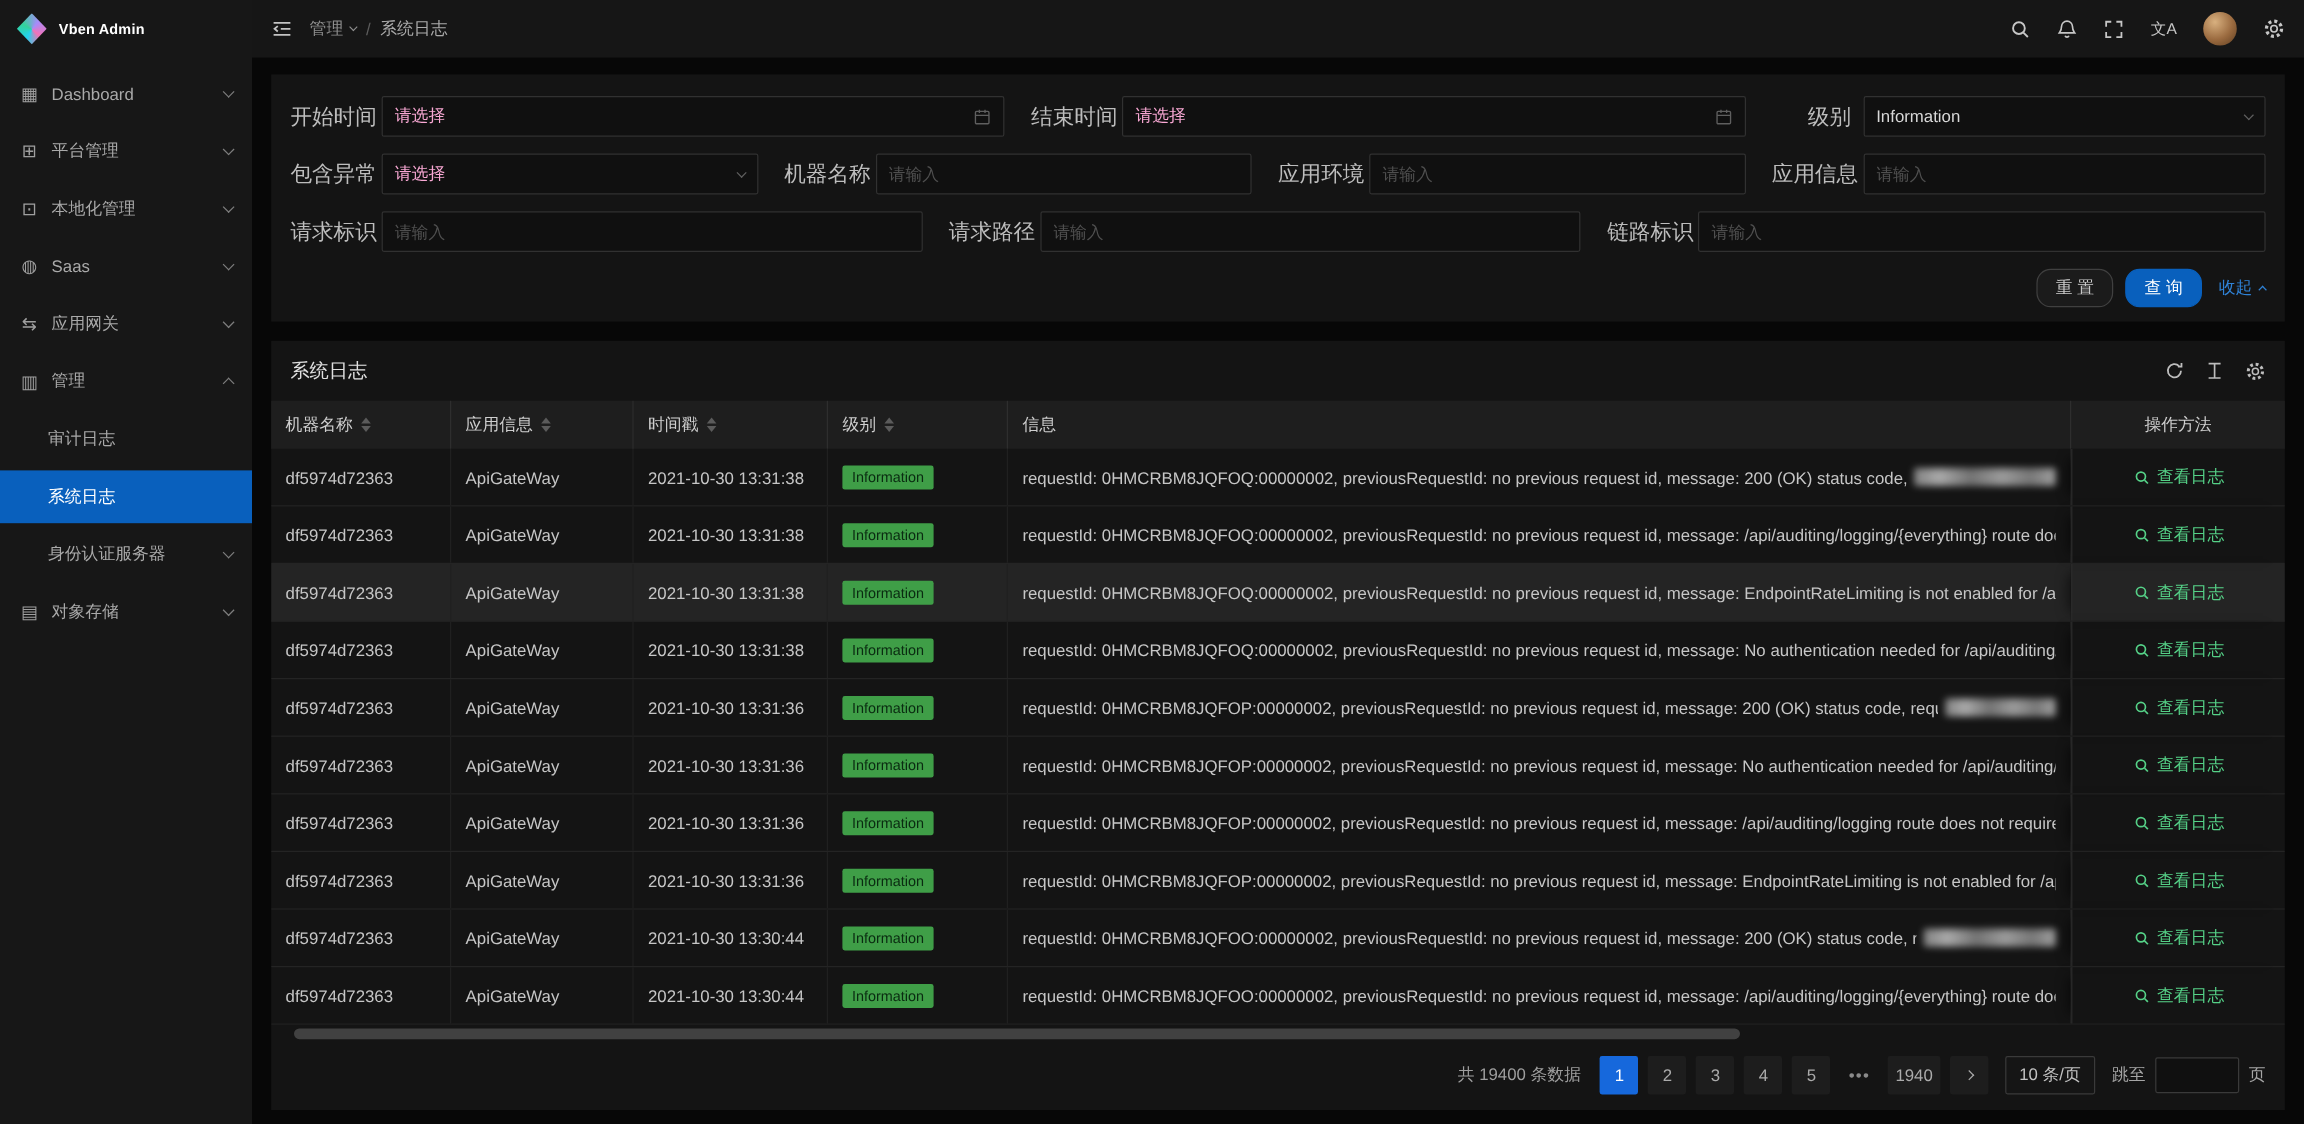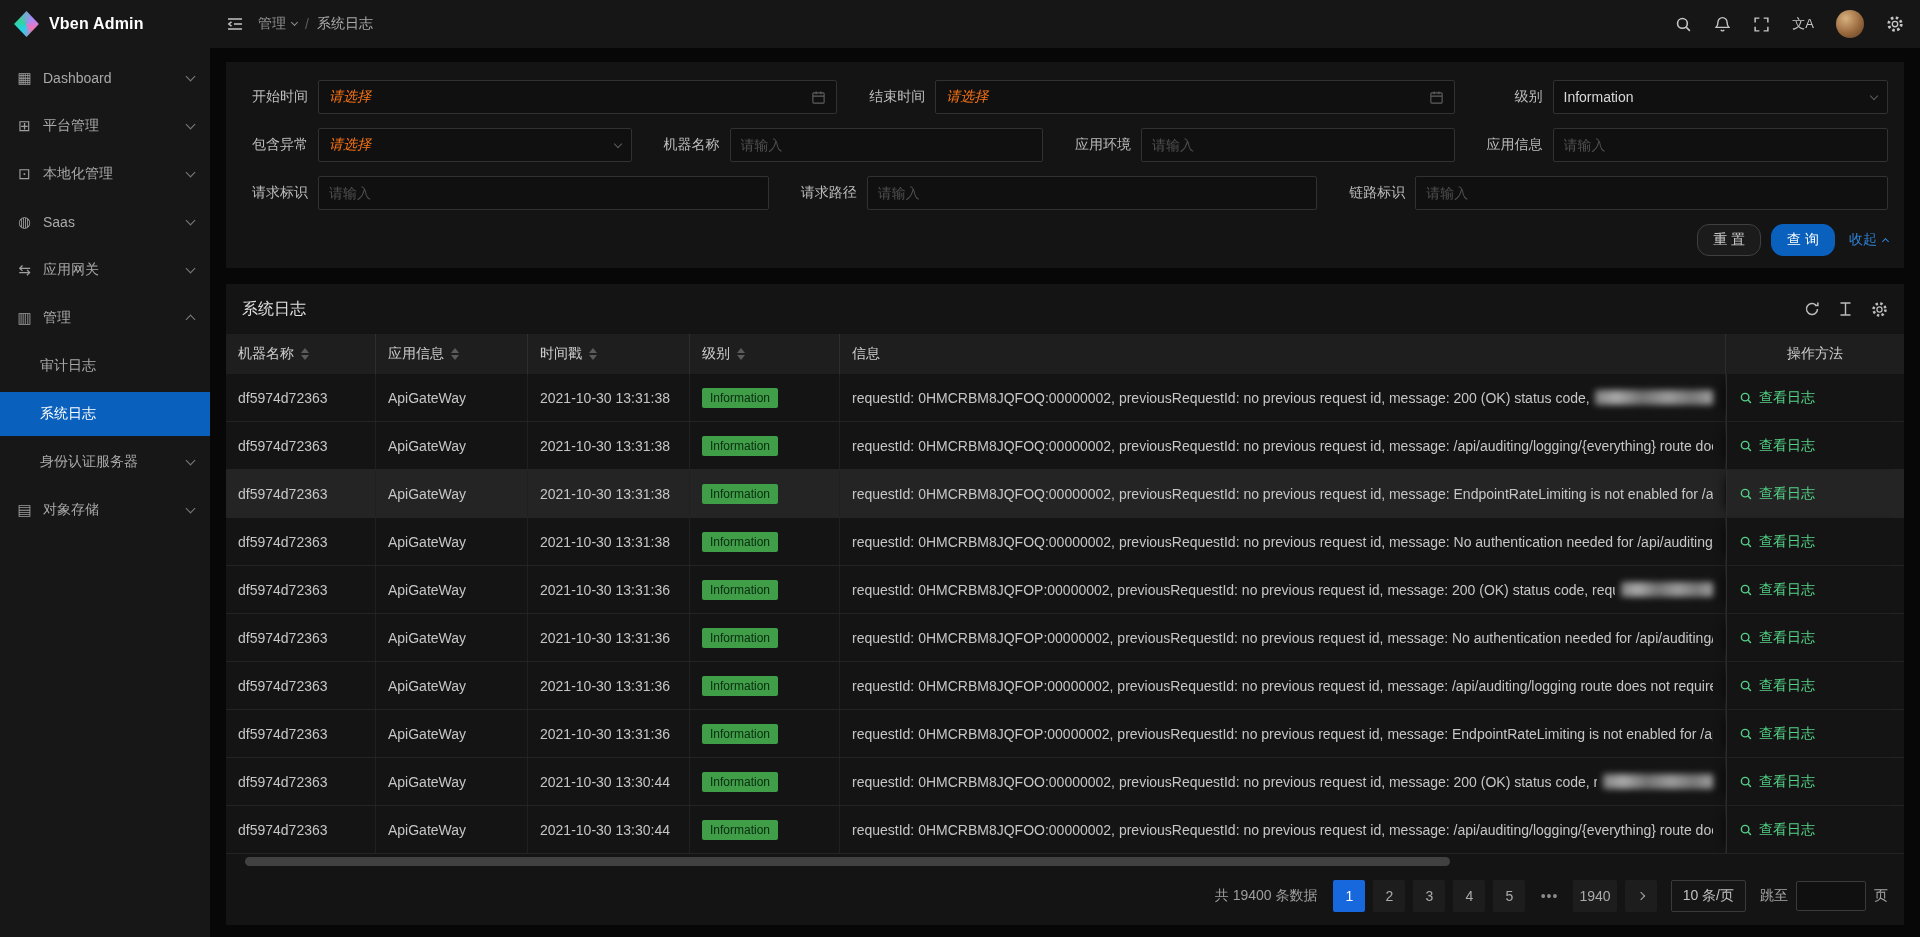--- a/index.html
+++ b/index.html
@@ -2,21 +2,21 @@
 <html><head>
 <meta charset="utf-8">
 <style>
 *{box-sizing:border-box}
 html,body{margin:0;width:1920px;height:937px;overflow:hidden;background:#070707;font-family:"Liberation Sans","DejaVu Sans",sans-serif;}
 .app{display:flex;width:100%;height:100%;}
 
 .sidebar{width:210px;min-width:210px;background:#171717;display:flex;flex-direction:column;}
 .logo{height:48px;display:flex;align-items:center;gap:9px;padding:0 13px;cursor:pointer;}
 .logo-mark{width:27px;height:27px;border-radius:5px;background:conic-gradient(from 210deg,#22d3ee,#34d399 90deg,#a78bfa 190deg,#f472b6 280deg,#22d3ee);clip-path:polygon(50% 2%,96% 50%,50% 98%,4% 50%);}
-.logo-text{color:#fff;font-size:16px;font-weight:700;letter-spacing:.2px;white-space:nowrap;}
+.logo-text{color:#fff;font-size:12px;font-weight:700;letter-spacing:.2px;white-space:nowrap;}
 .menu{padding-top:8px;font-size:14px;color:#a9a9a9;overflow:hidden;}
 .mi{height:44px;display:flex;align-items:center;padding:0 16px;gap:10px;cursor:pointer;margin-bottom:4px;}
 .mi .glyph{width:17px;font-size:15px;text-align:center;color:#9f9f9f;}
 .mi .lbl{flex:1;white-space:nowrap;overflow:hidden;}
 .mi .chev{color:#7e7e7e;}
 .mi.sub{padding-left:40px;}
 .mi.active{background:#0960bd;color:#fff;}
 
 .main{flex:1;display:flex;flex-direction:column;min-width:0;}
 .topbar{height:48px;min-height:48px;background:#161616;display:flex;align-items:center;padding:0 16px;gap:14px;color:#c9c9c9;}
@@ -34,24 +34,24 @@
 .content{flex:1;min-height:0;padding:14px 16px 12px;display:flex;flex-direction:column;gap:16px;}
 .panel{background:#141414;}
 
 .filter-panel{padding:18px 16px 12px;}
 .f-row{display:flex;margin-bottom:14px;}
 .f-item{display:flex;align-items:center;padding-right:22px;min-width:0;}
 .f-item:last-child{padding-right:0;}
 .wA{flex:0 0 37.5%}.wB{flex:0 0 37.5%}.wC{flex:0 0 25%}
 .wQ{flex:0 0 25%}
 .wT{flex:0 0 33.333%}
-.f-label{width:76px;min-width:76px;text-align:right;padding-right:10px;font-size:14px;color:#bdbdbd;white-space:nowrap;}
+.f-label{width:76px;min-width:76px;text-align:right;padding-right:10px;font-size:18px;color:#bdbdbd;white-space:nowrap;}
 .ctrl{flex:1;height:34px;min-width:0;background:#101010;border:1px solid #313131;border-radius:2px;display:flex;align-items:center;padding:0 10px;font-size:14px;color:#d2d2d2;cursor:text;}
 .ctrl.sel{cursor:pointer;}
-.ctrl .ph{color:#f97316;flex:1;white-space:nowrap;overflow:hidden;font-style:italic;}
+.ctrl .ph{color:#f9a8d4;flex:1;white-space:nowrap;overflow:hidden;}
 .ctrl .val{flex:1;color:#d8d8d8;white-space:nowrap;overflow:hidden;}
 .ctrl input{flex:1;min-width:0;background:transparent;border:0;outline:0;color:#5eead4;font:inherit;padding:0;}
 .ctrl input::placeholder{color:#4f4f4f;}
 .ctrl .suffix{color:#5f5f5f;display:flex;align-items:center;margin-left:8px;}
 .ctrl .suffix .chev{width:6px;height:6px;}
 .f-actions{display:flex;align-items:center;justify-content:flex-end;gap:10px;}
 .btn{height:32px;padding:0 15px;border-radius:12px;font-size:14px;display:inline-flex;align-items:center;cursor:pointer;font-family:inherit;}
 .btn-default{background:#1b1b1b;border:1px solid #404040;color:#cdcdcd;}
 .btn-primary{background:#0960bd;border:1px solid #0960bd;color:#fff;}
 .collapse-link{display:inline-flex;align-items:center;gap:6px;color:#2f82d6;font-size:14px;cursor:pointer;margin-left:4px;}
@@ -68,21 +68,21 @@
 .th-action{justify-content:center;}
 .sorter{display:inline-flex;flex-direction:column;margin-left:7px;gap:2px;}
 .caret{width:0;height:0;border-left:4px solid transparent;border-right:4px solid transparent;display:block;}
 .cup{border-bottom:5px solid #5b5b5b;}
 .cdn{border-top:5px solid #5b5b5b;}
 .tbody{overflow:hidden;}
 .tr{display:flex;height:48px;border-bottom:1px solid #242424;font-size:14px;color:#c6c6c6;}
 .tr.hl{background:#242424;}
 .td{display:flex;align-items:center;padding:0 12px;border-right:1px solid #202020;overflow:hidden;white-space:nowrap;min-width:0;}
 .td:last-child{border-right:0;}
-.td-action{justify-content:flex-start;border-left:1px solid #2c2c2c;box-shadow:-10px 0 10px -8px rgba(0,0,0,.6);}
+.td-action{justify-content:center;border-left:1px solid #2c2c2c;box-shadow:-10px 0 10px -8px rgba(0,0,0,.6);}
 .tag{background:#3f9e47;color:#0a2b11;font-size:12px;padding:2px 8px;border-radius:2px;line-height:16px;}
 .msg{overflow:hidden;}
 .blur{display:inline-block;height:15px;margin-left:6px;border-radius:2px;flex:0 0 auto;background:linear-gradient(90deg,#9c9c9c,#cfcfcf 18%,#8a8a8a 40%,#bdbdbd 62%,#909090 82%,#c2c2c2);filter:blur(3px);opacity:.8;}
 .action-link{display:inline-flex;align-items:center;gap:6px;color:#55d187;cursor:pointer;}
 .hscroll{height:10px;min-height:10px;margin:3px 2px;position:relative;}
 .hthumb{position:absolute;top:0;left:1%;width:72%;height:9px;border-radius:5px;background:#414141;cursor:pointer;}
 
 .pagination{height:52px;min-height:52px;display:flex;align-items:center;justify-content:flex-end;gap:8px;padding:0 16px;font-size:14px;color:#ababab;}
 .pg-total{margin-right:8px;color:#9e9e9e;}
 .pages{display:flex;gap:8px;}

